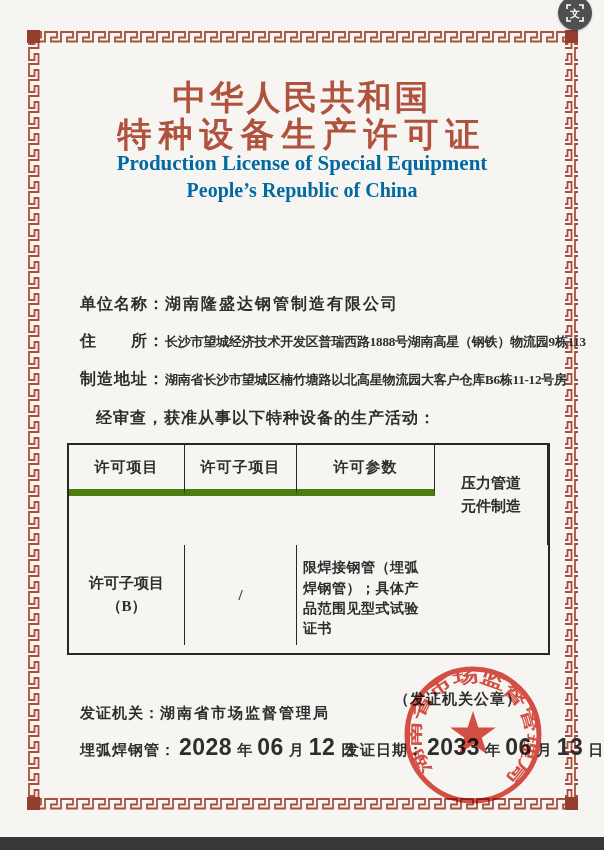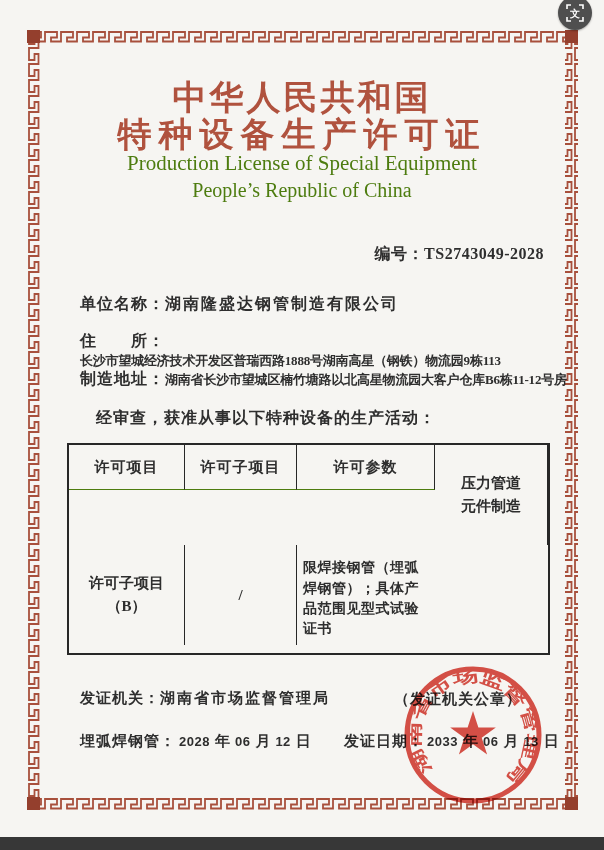--- a/index.html
+++ b/index.html
@@ -16,57 +16,57 @@
     background:#4f4f4f;display:flex;align-items:center;justify-content:center;
     box-shadow:0 1px 2px rgba(0,0,0,.3);
   }
   
   .frame{position:absolute;left:27px;top:30px;width:551px;height:780px;}
   
   .t-center{position:absolute;left:0;right:0;text-align:center;}
   .title-cn{font-size:34px;font-weight:700;color:#b0523e;}
   .title1{top:75px;letter-spacing:3px;}
   .title2{top:112px;letter-spacing:7px;}
-  .title-en{color:#4d7c0f;font-weight:400;text-align:center;}
+  .title-en{color:#0369a1;font-weight:700;text-align:center;}
   .en1{top:151px;font-size:21px;}
   .en2{top:179px;font-size:20px;}
   
   .license-line{position:absolute;top:244px;right:60px;font-size:16px;font-weight:600;letter-spacing:.5px;}
   
   .info-row{position:absolute;left:80px;display:flex;align-items:baseline;white-space:nowrap;}
   .info-label{font-size:16px;font-weight:700;letter-spacing:1px;flex:none;}
   .r-name{top:294px;} .r-name .info-value{font-size:16px;font-weight:700;letter-spacing:2px;}
-  .r-addr{top:331px;flex-direction:column;} .r-mfg{top:369px;text-align:center;}
+  .r-addr{top:331px;} .r-mfg{top:369px;text-align:center;}
   .addr-value{font-size:13px;font-weight:600;letter-spacing:-0.2px;}
   .statement{position:absolute;left:96px;top:408px;font-size:16px;font-weight:600;letter-spacing:1px;}
   
   .lic-table{
     position:absolute;left:67px;top:443px;
     display:grid;grid-template-columns:116px 112px 138px 113px;
     border:2px solid #272727;background:transparent;
   }
   .cell{
-    border-right:1px solid #272727;border-bottom:1px solid #4d7c0f;
+    border-right:1px solid #272727;border-bottom:7px solid #4d7c0f;
     display:flex;align-items:center;justify-content:center;text-align:center;
     font-size:15px;font-weight:700;
   }
   .cell.last{border-right:none;}
   .cell.hdr{height:44px;letter-spacing:1px;}
   .cell.body{height:100px;border-bottom:none;font-weight:600;}
   .pre{white-space:pre-line;line-height:1.55;}
   .remark{justify-content:flex-start;text-align:left;font-size:14px;line-height:1.45;padding:4px 6px;letter-spacing:.5px;}
   
   .f-row{position:absolute;display:flex;align-items:baseline;white-space:nowrap;}
-  .f-label{font-size:15px;font-weight:700;letter-spacing:1px;}
+  .f-label{font-size:15px;font-weight:700;letter-spacing:1px;margin-top:15px;}
   .f-value{font-size:15px;font-weight:700;letter-spacing:2px;}
   .f-authority{left:80px;top:689px;}
   .f-valid{left:80px;top:726px;}
   .f-issue{left:344px;top:726px;}
   .seal-note{position:absolute;left:394px;top:690px;font-size:15px;font-weight:700;letter-spacing:1px;}
-  .num{font-family:"Liberation Sans","DejaVu Sans",sans-serif;font-size:13px;font-weight:700;margin:8px 3px;letter-spacing:.5px;}
+  .num{font-family:"Liberation Sans","DejaVu Sans",sans-serif;font-size:23px;font-weight:700;margin:8px 3px;letter-spacing:.5px;}
   .unit{font-size:15px;font-weight:600;margin:0 2px;}
   
   .seal{position:absolute;left:392px;top:654px;width:162px;height:162px;opacity:.88;mix-blend-mode:multiply;}
 </style>
 </head>
 <body>
 
 <div class="page">
 
   <svg class="frame" width="551" height="780" viewBox="0 0 551 780">
@@ -93,23 +93,20 @@
       <path d="M2,6 V2 H6 M14,2 H18 V6 M18,14 V18 H14 M6,18 H2 V14" fill="none" stroke="#ffffff" stroke-width="1.6"></path>
       <text x="10" y="14" text-anchor="middle" font-size="10" font-weight="bold" fill="#ffffff">文</text>
     </svg>
   </div>
 
   <div class="t-center title-cn title1">中华人民共和国</div>
   <div class="t-center title-cn title2">特种设备生产许可证</div>
   <div class="t-center title-en en1">Production License of Special Equipment</div>
   <div class="t-center title-en en2">People’s Republic of China</div>
 
-  <div class="license-line">
-    <span>编号：</span><span>TS2743049-2028</span>
-  </div>
 
   <div class="info-row r-name">
     <span class="info-label">单位名称：</span>
     <span class="info-value">湖南隆盛达钢管制造有限公司</span>
   </div>
   <div class="info-row r-addr">
     <span class="info-label">住　　所：</span>
     <span class="addr-value">长沙市望城经济技术开发区普瑞西路1888号湖南高星（钢铁）物流园9栋113</span>
   </div>
   <div class="info-row r-mfg">

